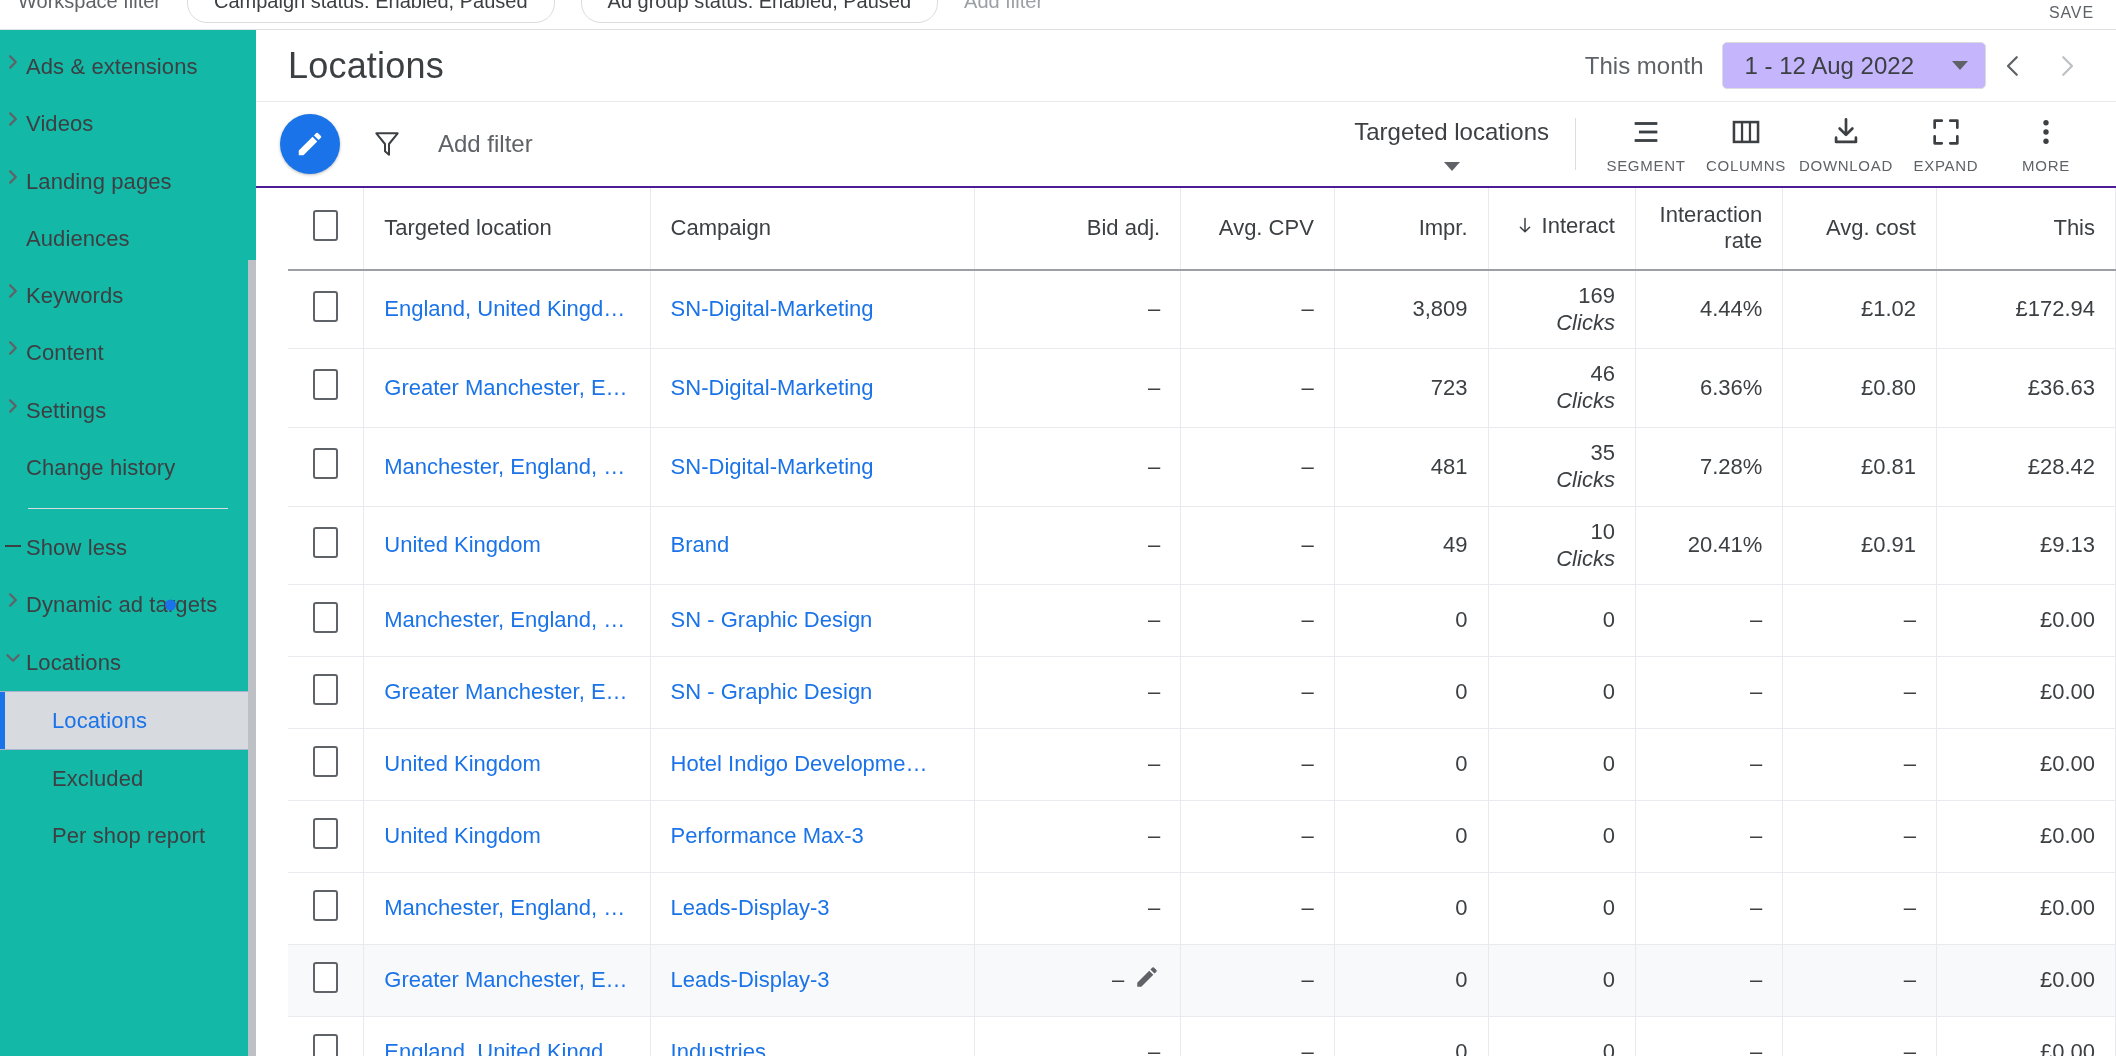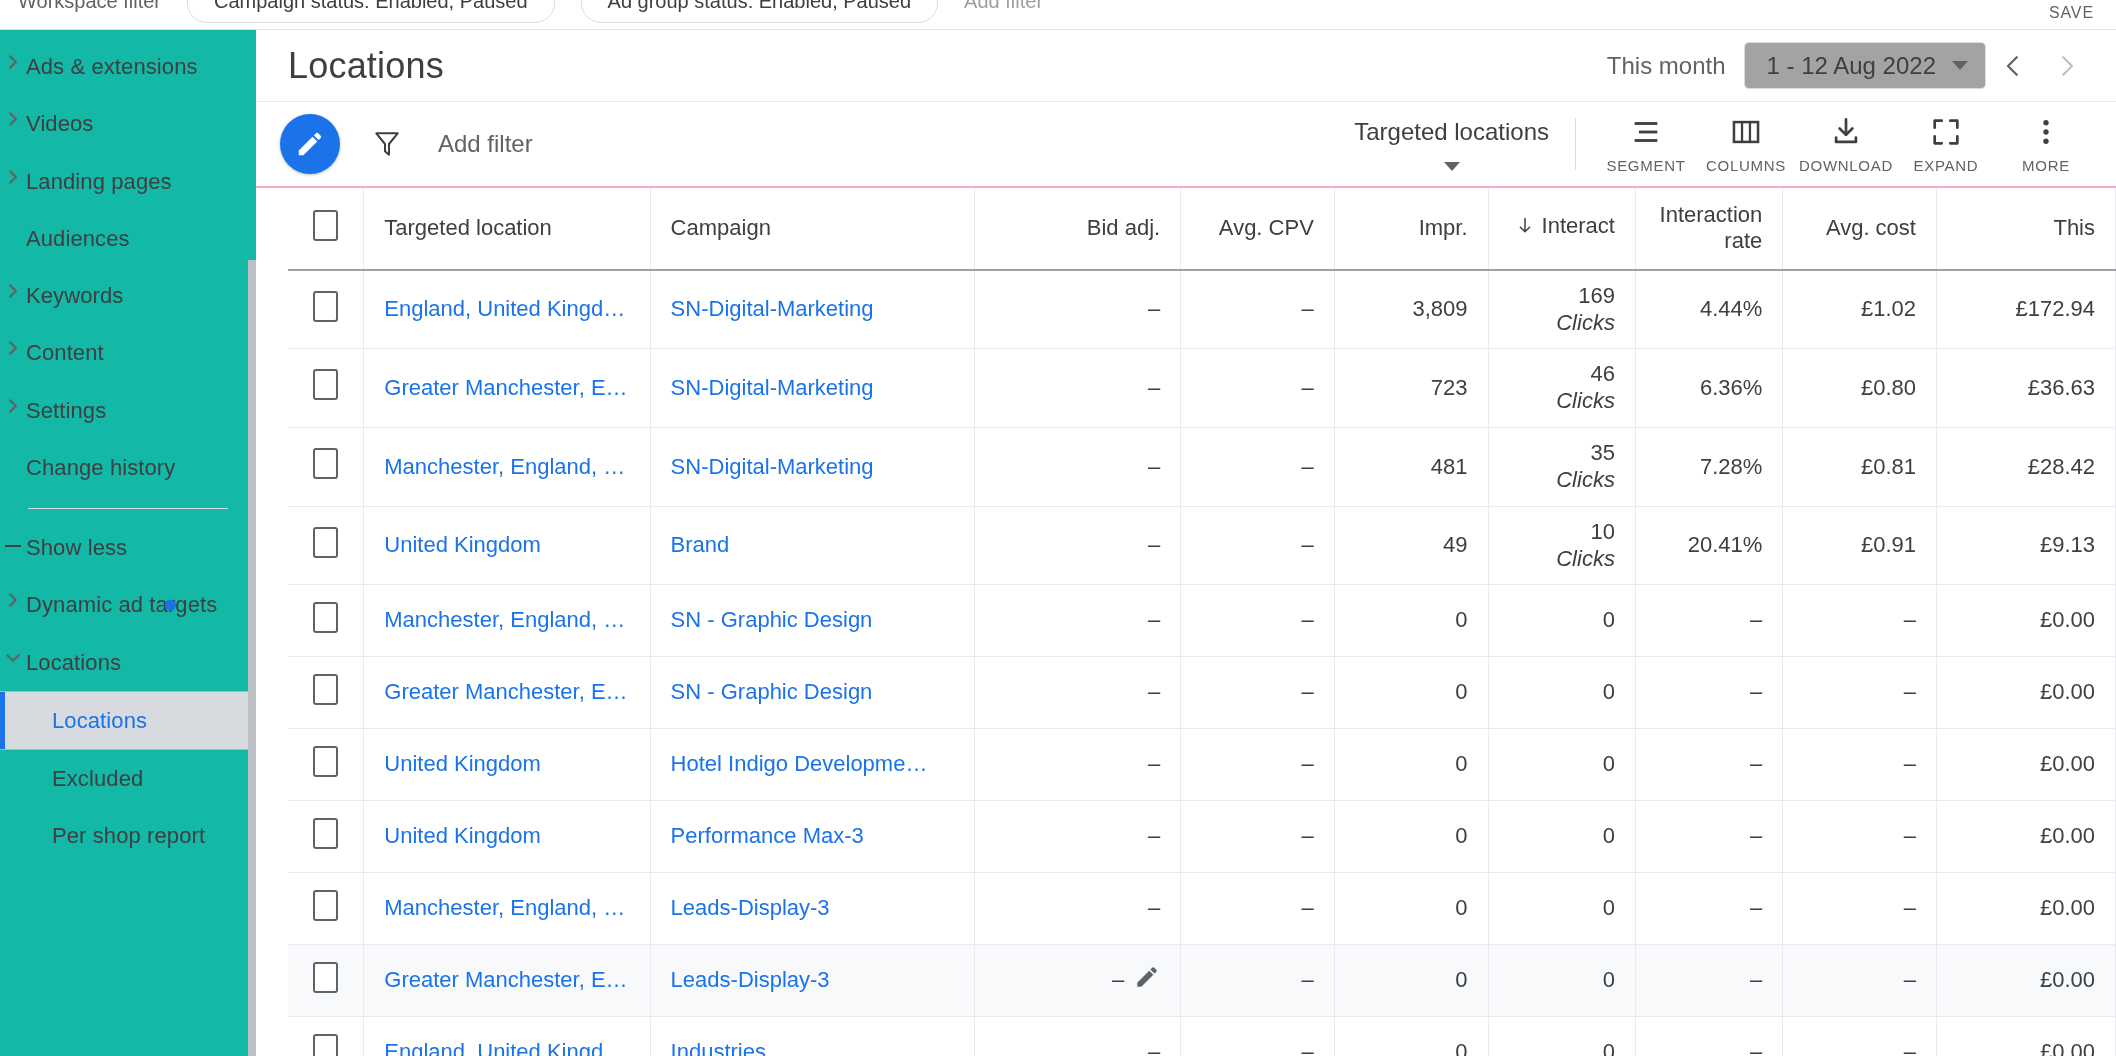--- a/index.html
+++ b/index.html
@@ -72,22 +72,22 @@
 
   .page-header {
     height: 72px; flex: 0 0 72px; display: flex; align-items: center;
     padding: 0 22px 0 32px; border-bottom: 1px solid #e8eaed;
   }
   .page-title { font-size: 36px; color: #3c4043; font-weight: 400; letter-spacing: .2px; }
   .header-right { margin-left: auto; display: flex; align-items: center; gap: 0; }
   .range-preset { font-size: 24px; color: #5f6368; margin-right: 18px; }
   .date-select {
     border: 1px solid #dadce0; border-radius: 5px; height: 47px;
-    display: flex; align-items: center; gap: 16px;
-    padding: 0 17px 0 22px; background: #a3a3a3; cursor: pointer;
+    display: flex; align-items: center; gap: 38px;
+    padding: 0 17px 0 22px; background: #c4b5fd; cursor: pointer;
   }
   .date-value { font-size: 24px; color: #3c4043; white-space: nowrap; }
   .caret { width: 0; height: 0; border-left: 8px solid transparent; border-right: 8px solid transparent; border-top: 9px solid #5f6368; }
   .nav-chevron {
     width: 54px; height: 54px; display: flex; align-items: center; justify-content: center;
     cursor: pointer;
   }
 
   
   .toolbar {
@@ -110,21 +110,21 @@
     color: #3c4043; cursor: pointer; padding-right: 26px; flex-direction: column;
   }
   .tb-sep { width: 1px; height: 52px; background: #dadce0; margin: 0 20px 0 0; }
   .tb-action {
     width: 100px; display: flex; flex-direction: column; align-items: center;
     gap: 8px; cursor: pointer;
   }
   .tb-action-label { font-size: 15px; letter-spacing: .7px; color: #5f6368; }
 
   
-  .table-wrap { flex: 1; min-height: 0; overflow: hidden; position: relative; border-top: 2px solid #f9a8d4; padding-left: 32px; }
+  .table-wrap { flex: 1; min-height: 0; overflow: hidden; position: relative; border-top: 2px solid #4c1d95; padding-left: 32px; }
   table { border-collapse: collapse; width: 100%; table-layout: fixed; }
   thead th {
     background: #fff; font-weight: 400; font-size: 22px; color: #3c4043;
     padding: 14px 20px; vertical-align: middle; height: 72px;
     border-right: 1px solid #e8eaed; border-bottom: 2px solid #9aa0a6;
     line-height: 1.2;
   }
   thead th.num { text-align: right; }
   thead th.lft { text-align: left; }
   tbody td {

